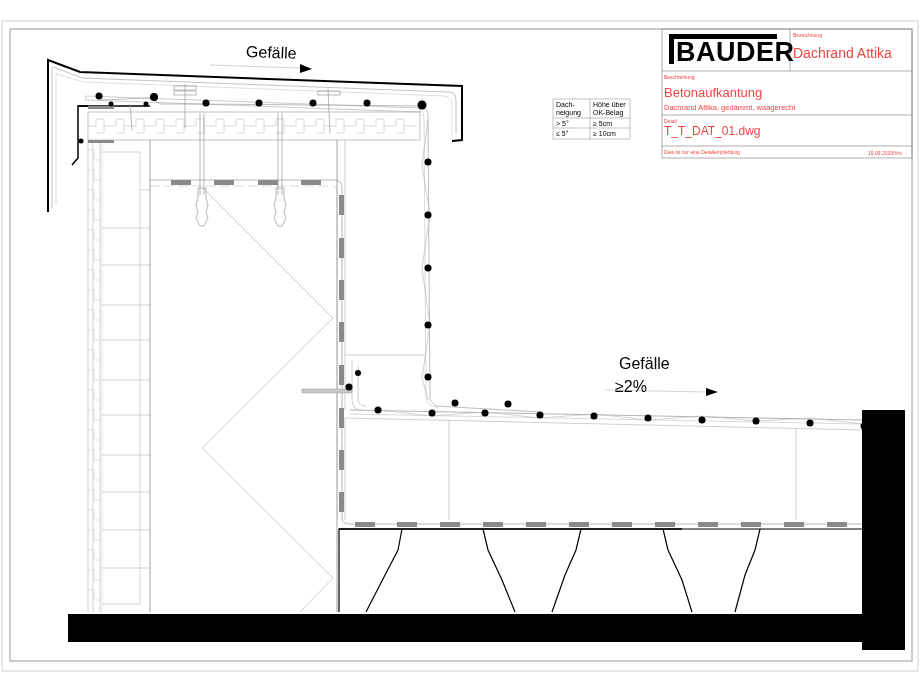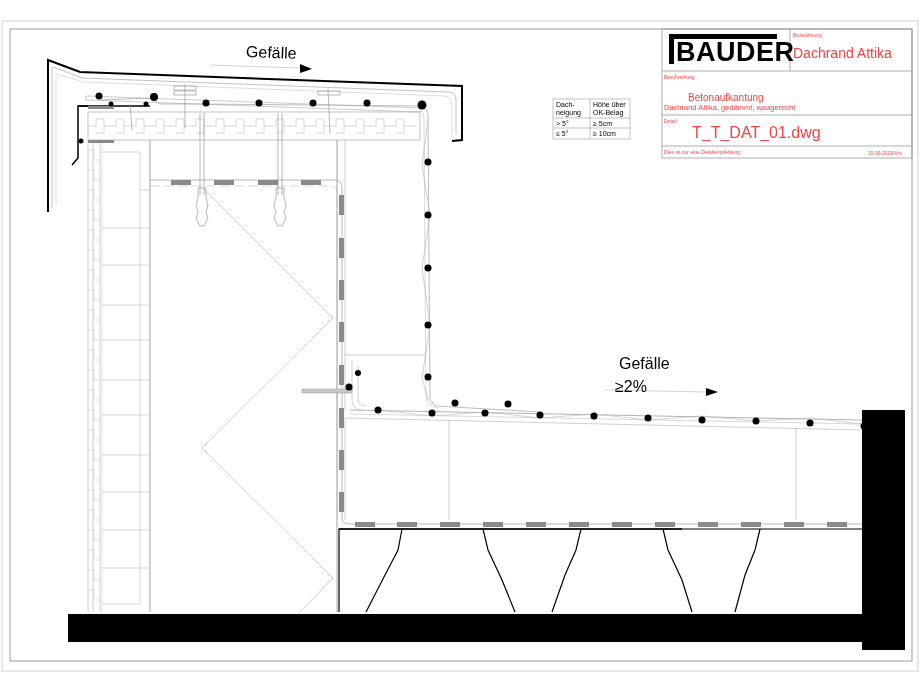--- a/index.html
+++ b/index.html
@@ -191,23 +191,23 @@
 
 <div class="logo">
   <div class="logo-bar"></div>
   <div class="logo-stem"></div>
   <div class="logo-text">BAUDER</div>
 </div>
 <div class="tb tb-label" style="left:793px; top:32px;">Bezeichnung</div>
 <div class="tb" style="left:793px; top:45px; font-size:14px;">Dachrand Attika</div>
 <div class="tb tb-label" style="left:664px; top:74px;">Beschreibung</div>
 <div class="tb" style="left:664px; top:103px; font-size:7.5px;">Dachrand Attika, gedämmt, waagerecht</div>
-<div class="tb" style="left:664px; top:92px; font-size:10px;padding-left:24px;">Betonaufkantung</div>
+<div class="tb" style="left:664px; top:85px; font-size:13px;">Betonaufkantung</div>
 <div class="tb tb-label" style="left:664px; top:118px;">Detail</div>
-<div class="tb" style="left:664px; top:124px; font-size:16px;margin-left:28px;">T_T_DAT_01.dwg</div>
+<div class="tb" style="left:664px; top:124px; font-size:12px;">T_T_DAT_01.dwg</div>
 <div class="tb tb-label" style="left:664px; top:149px;">Dies ist nur eine Detailempfehlung</div>
 <div class="tb tb-label" style="left:868px; top:150px;">19.09.2019/Vrs</div>
 
 <div class="table-cell" style="left:556px; top:101px;">Dach-</div>
 <div class="table-cell" style="left:556px; top:109px;">neigung</div>
 <div class="table-cell" style="left:593px; top:101px;">Höhe über</div>
 <div class="table-cell" style="left:593px; top:109px;">OK-Belag</div>
 <div class="table-cell" style="left:556px; top:120px;">&gt; 5°</div>
 <div class="table-cell" style="left:593px; top:120px;">≥ 5cm</div>
 <div class="table-cell" style="left:556px; top:130px;">≤ 5°</div>

